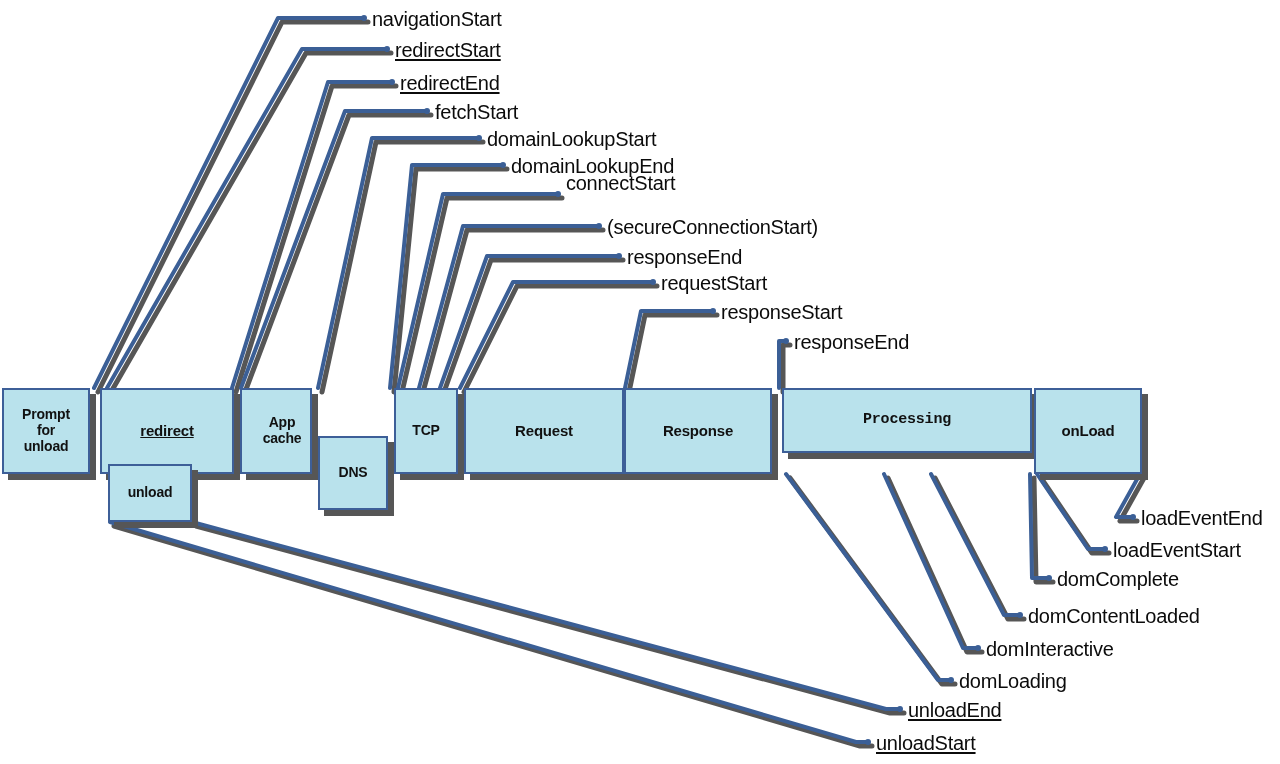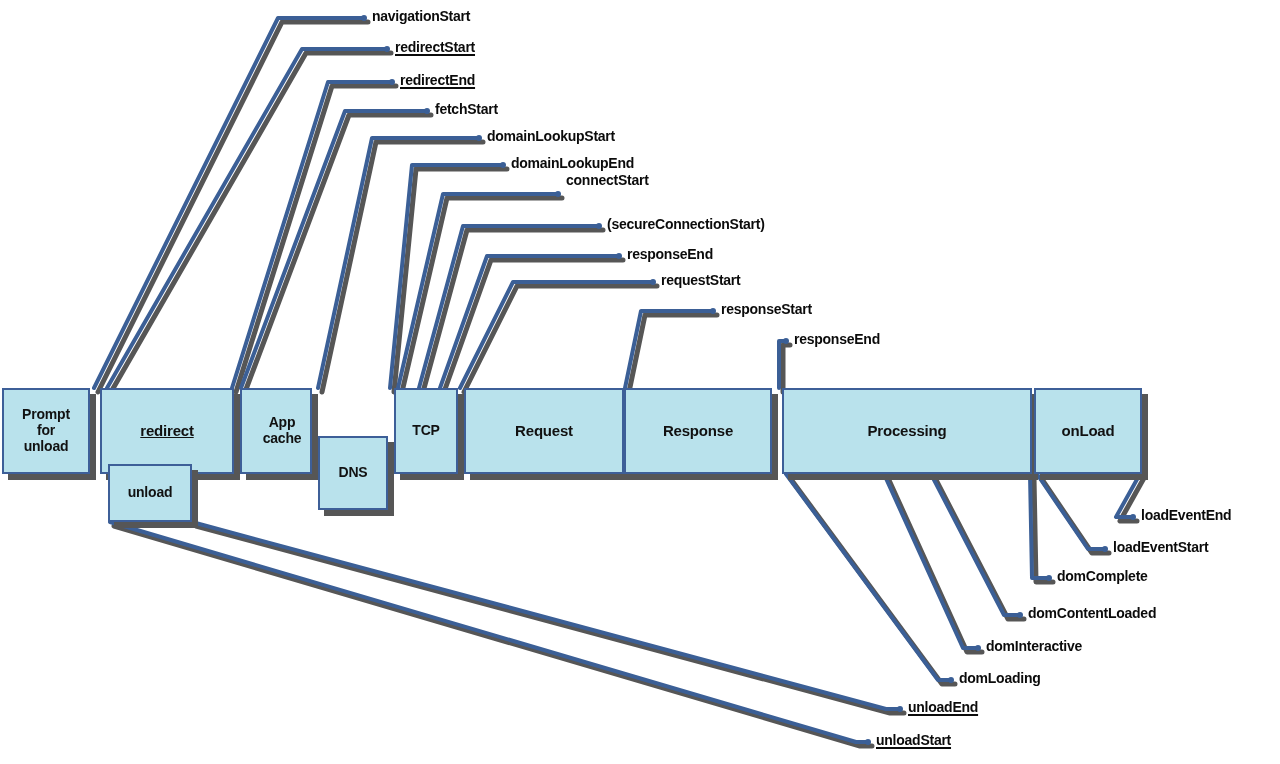--- a/index.html
+++ b/index.html
@@ -26,22 +26,22 @@
     line-height:1.12;
     letter-spacing:-0.2px;
   }
   .phase.small{font-size:14px;}
 
   
   .lbl{
     position:absolute;
     white-space:nowrap;
     color:#0b0b0b;
-    font-weight:bold;
-    font-size:14px;
+    font-weight:normal;
+    font-size:20px;
     letter-spacing:-0.25px;
     line-height:1;
   }
   .lbl.u{text-decoration:underline;text-underline-offset:2px;text-decoration-thickness:2px;}
 </style>
 </head>
 <body>
 
 <div id="stage">
 
@@ -128,21 +128,21 @@
       </div>
       <div class="phase small" style="left: 394px; top: 388px; width: 64px; height: 86px;">
         <span style="white-space: pre-line;">TCP</span>
       </div>
       <div class="phase" style="left: 464px; top: 388px; width: 160px; height: 86px;">
         <span style="white-space: pre-line;">Request</span>
       </div>
       <div class="phase" style="left: 624px; top: 388px; width: 148px; height: 86px;">
         <span style="white-space: pre-line;">Response</span>
       </div>
-      <div class="phase" style="left: 782px; top: 388px; width: 250px; height: 86px;">
+      <div class="phase" style="left: 782px; top: 388px; width: 250px; height: 65px; font-family: Liberation Mono, monospace;">
         <span style="white-space: pre-line;">Processing</span>
       </div>
       <div class="phase" style="left: 1034px; top: 388px; width: 108px; height: 86px;">
         <span style="white-space: pre-line;">onLoad</span>
       </div>
     </div>
   <div id="subphases">
       <div class="phase small" style="left: 108px; top: 464px; width: 84px; height: 58px;">
         <span>unload</span>
       </div>

